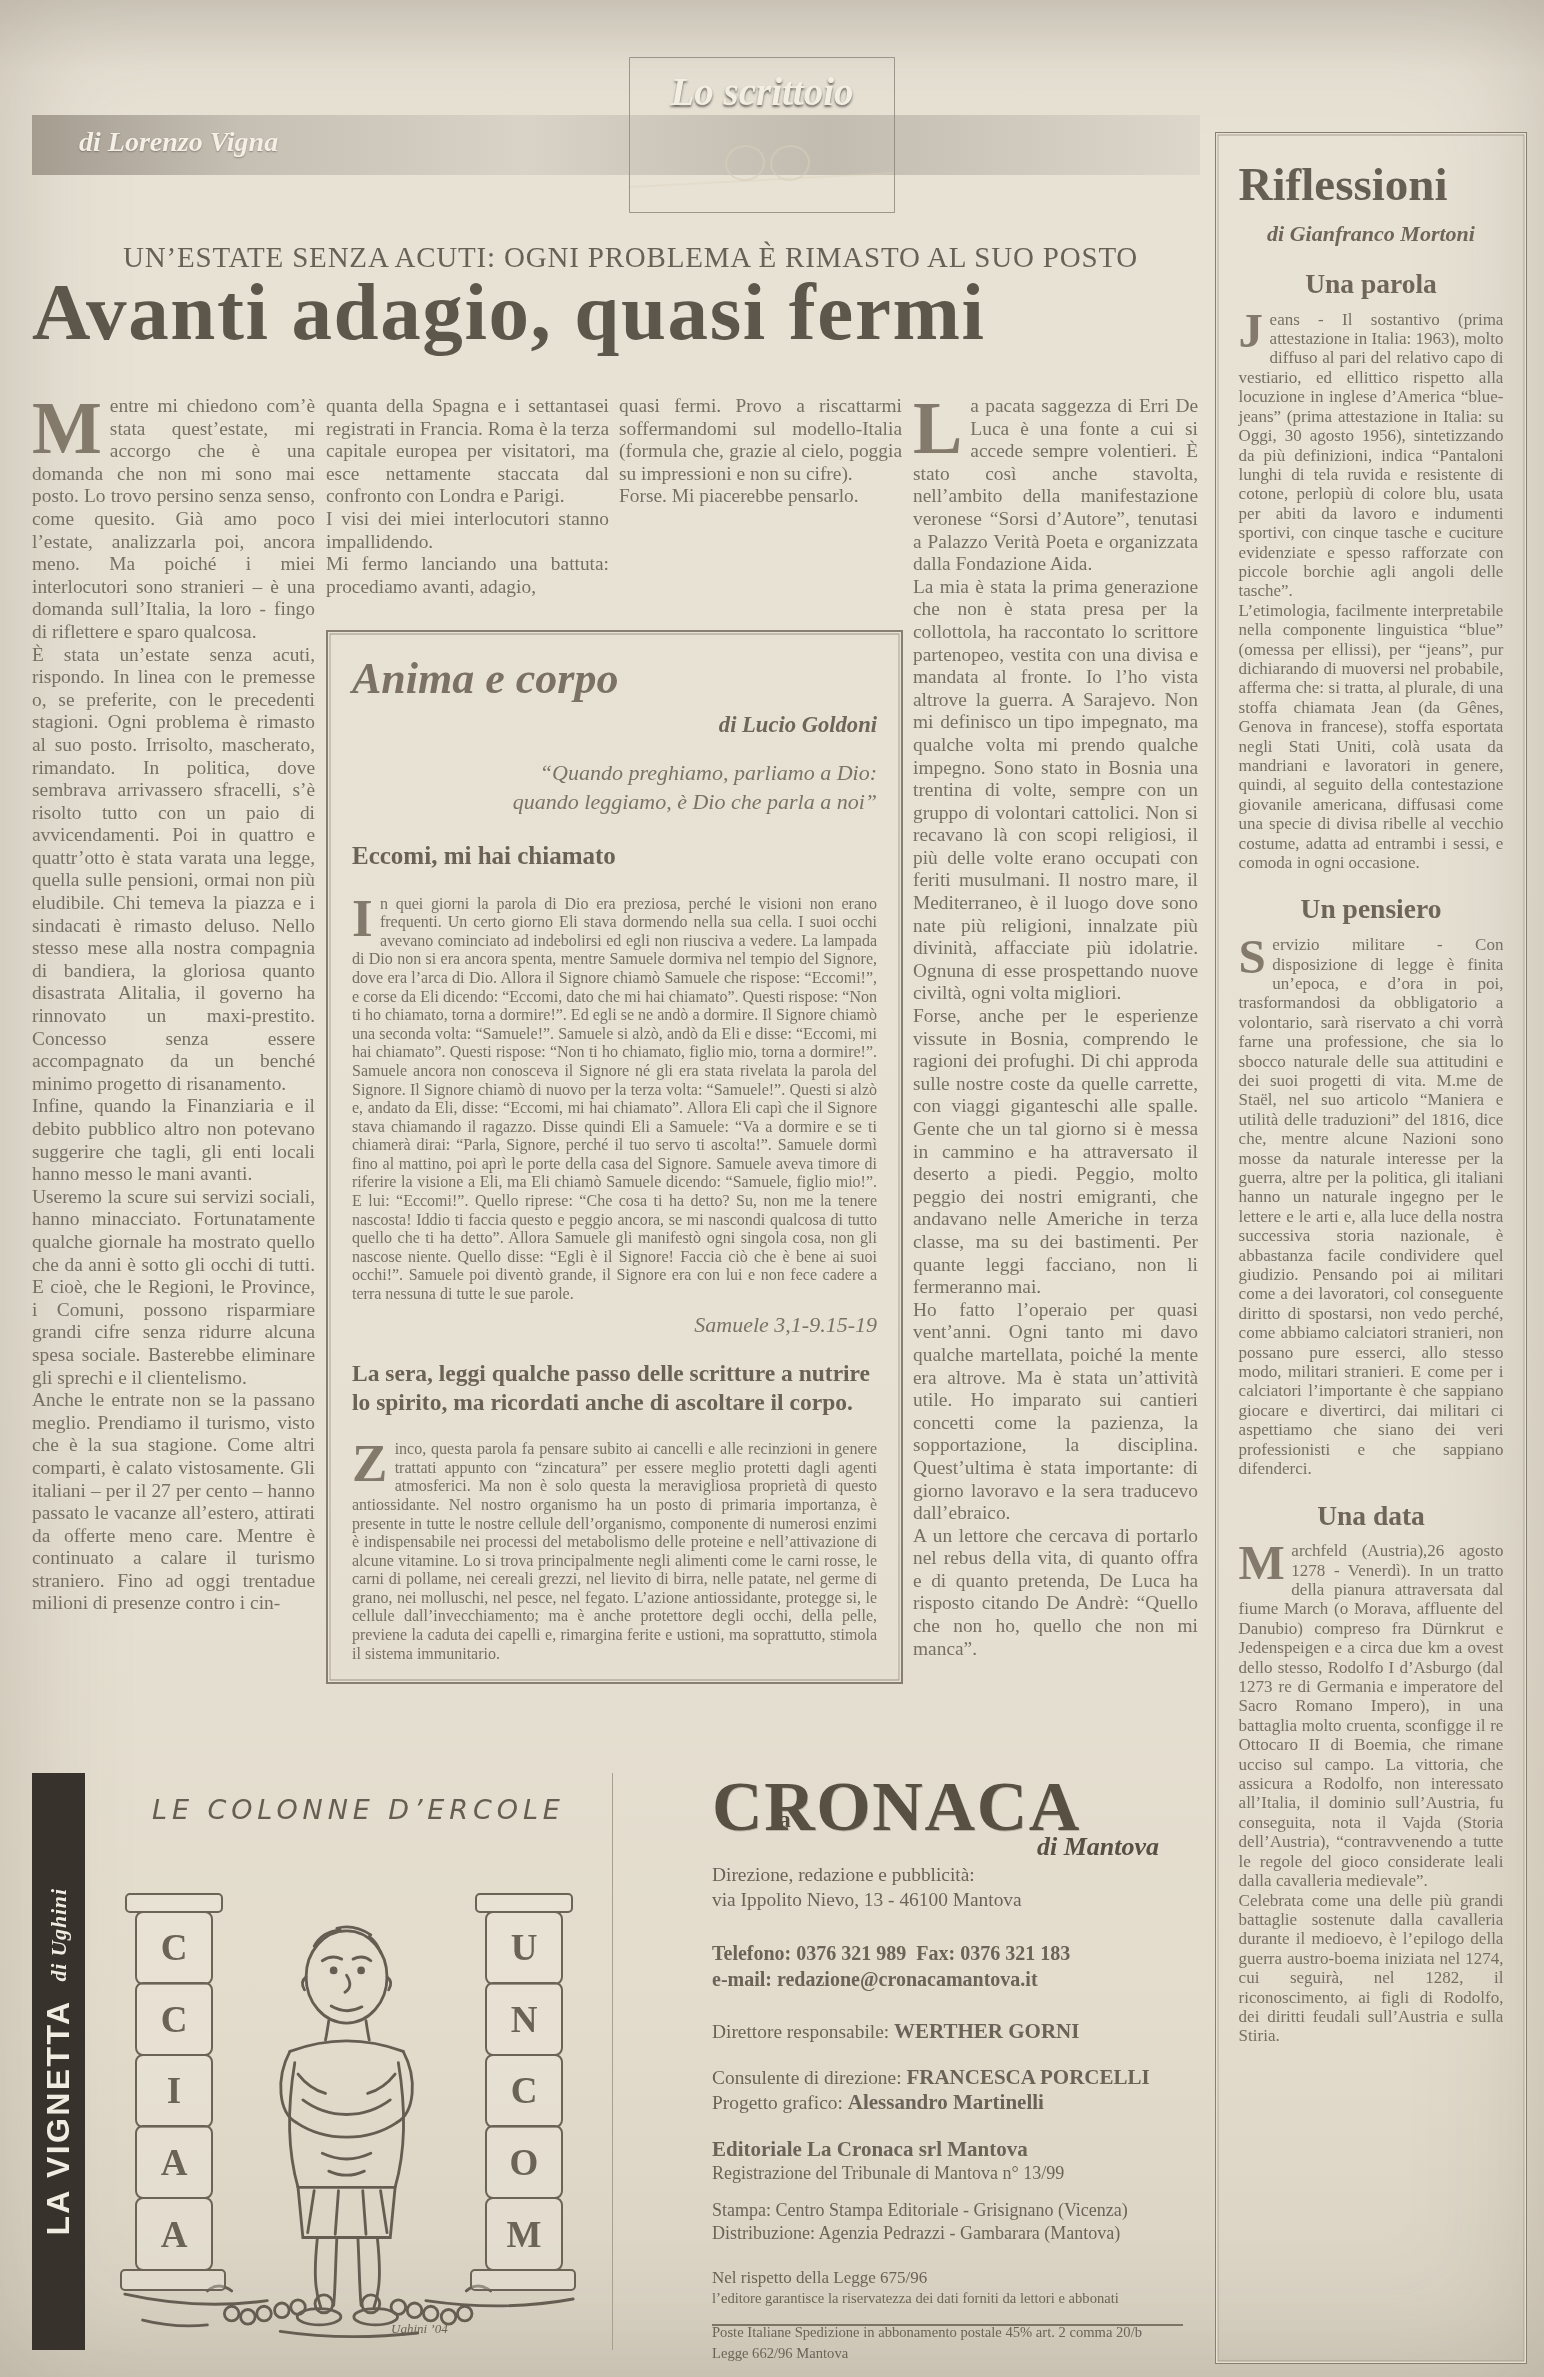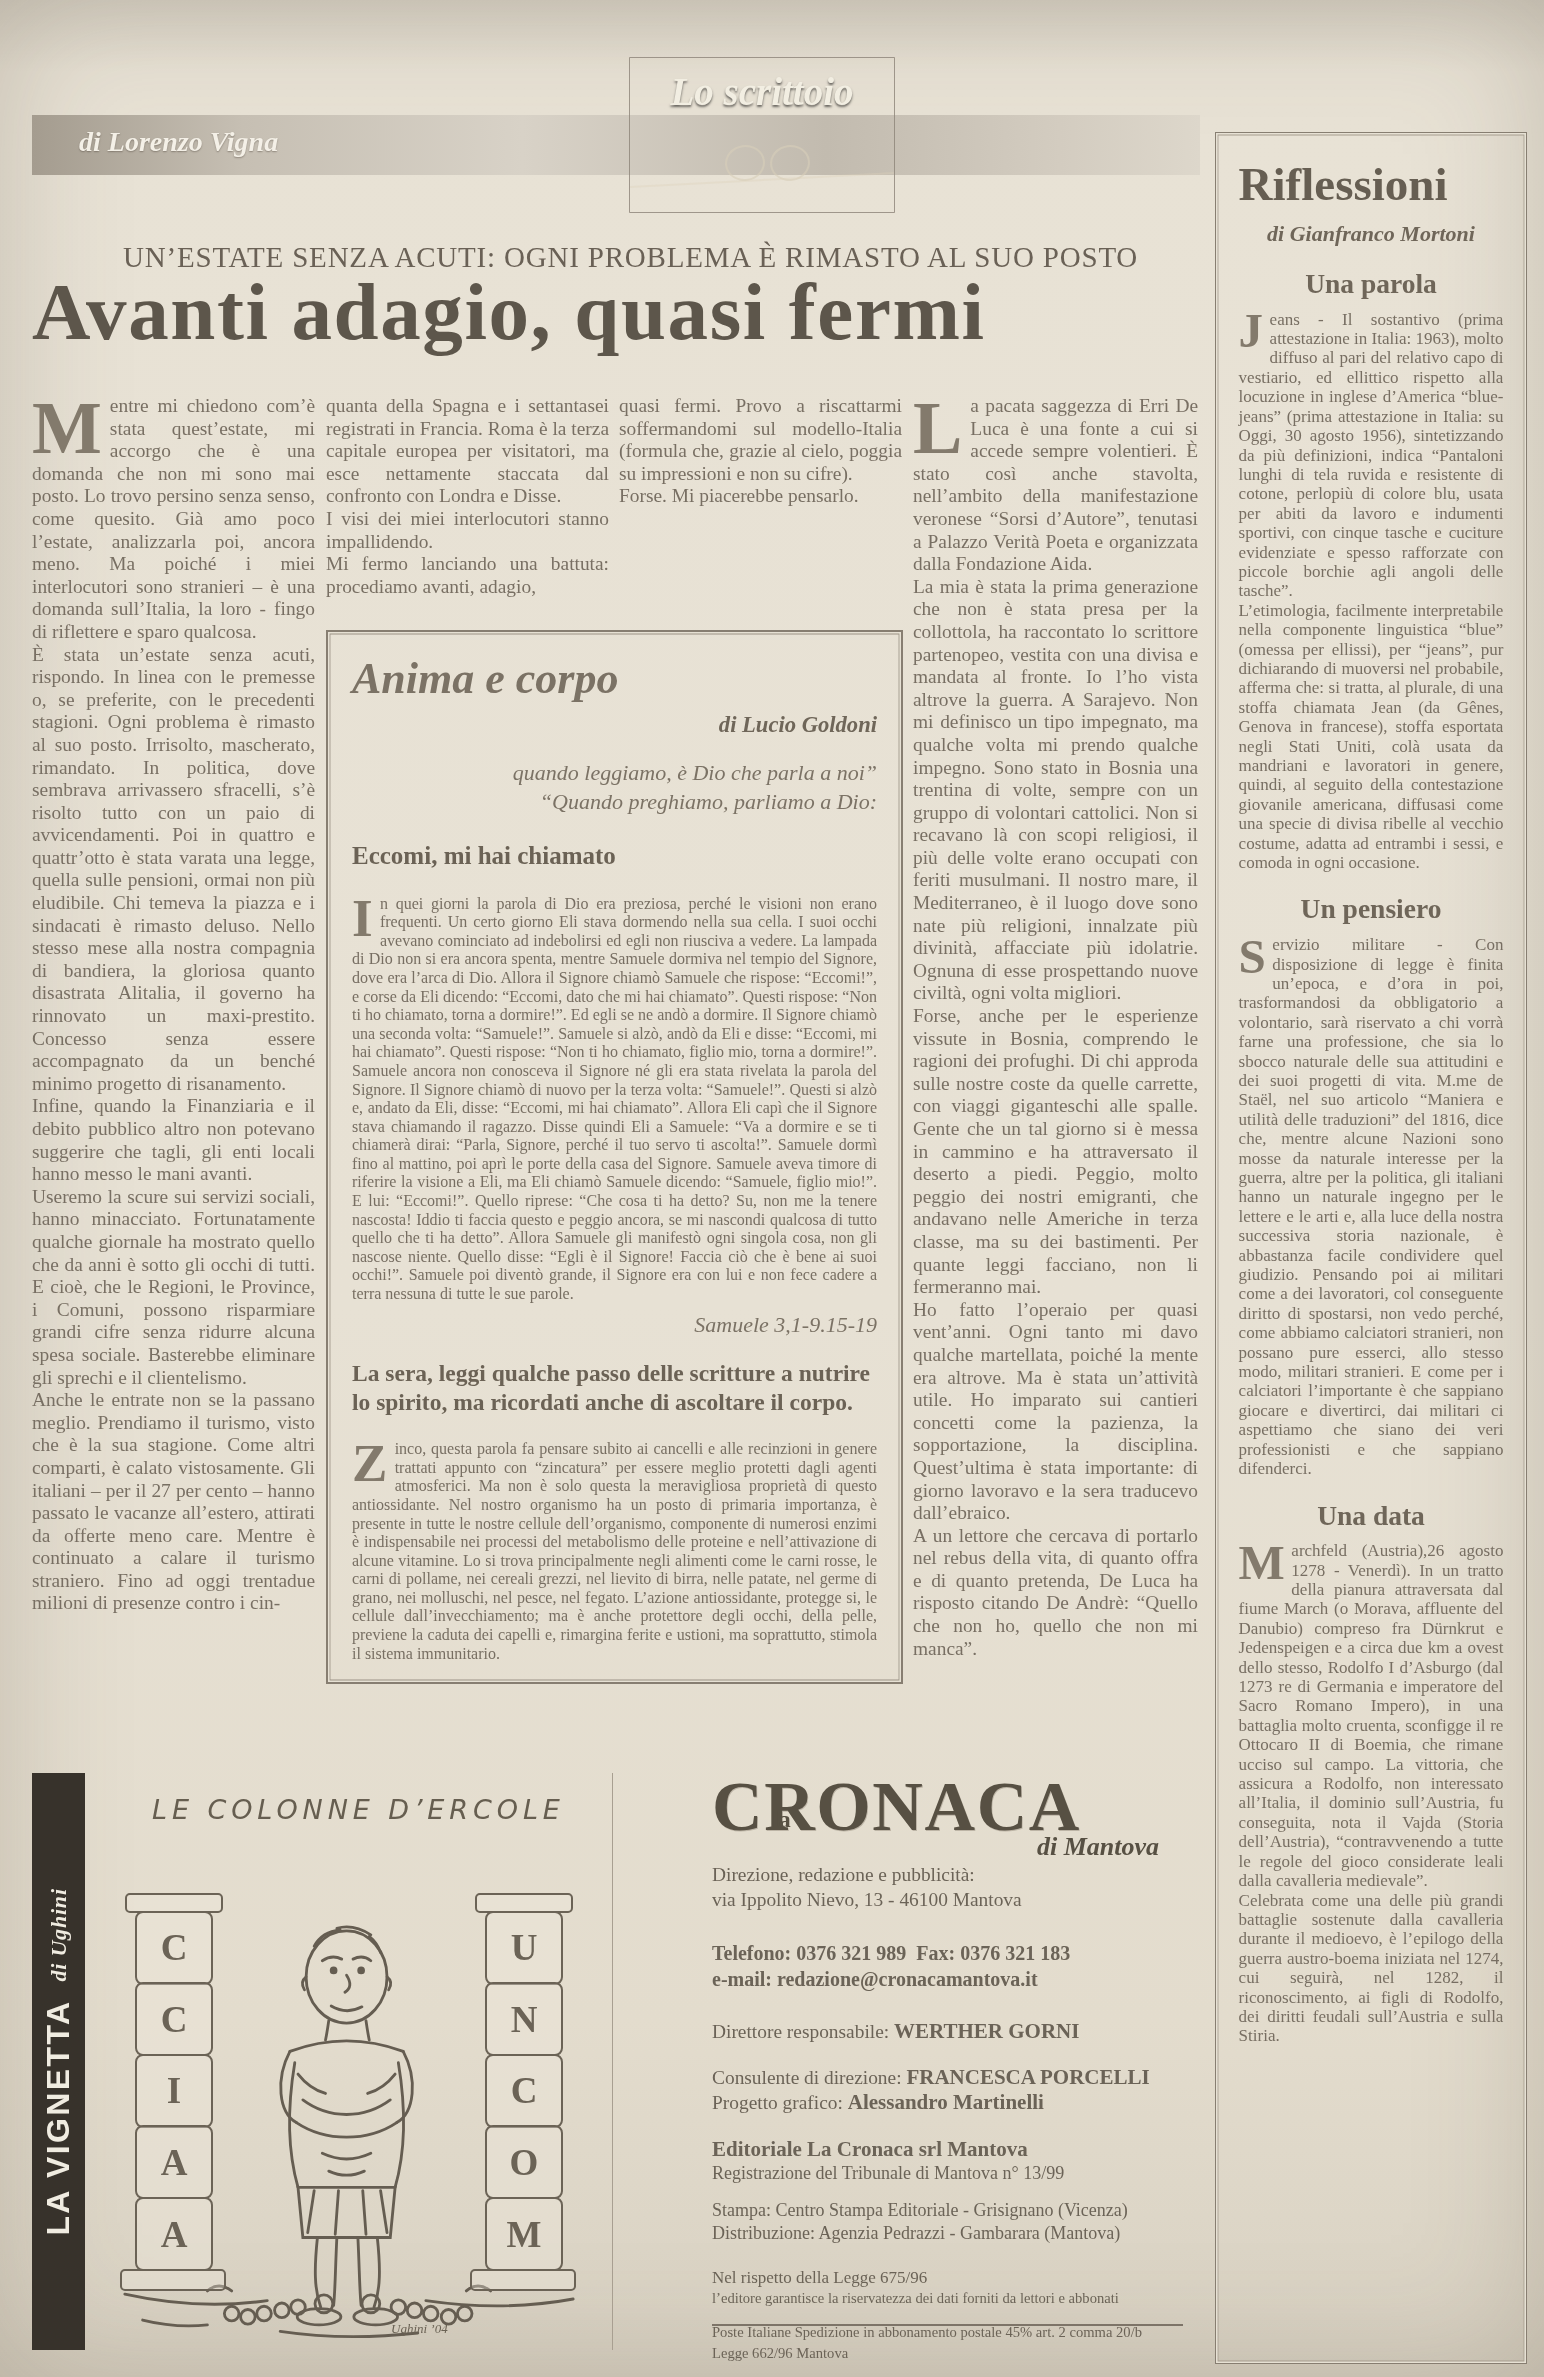--- a/index.html
+++ b/index.html
@@ -109,42 +109,42 @@
   <h1 class="headline">Avanti adagio, quasi fermi</h1>
 
   <div class="col col1">
       <p class="drop">Mentre mi chiedono com’è stata quest’estate, mi accorgo che è una domanda che non mi sono mai posto. Lo trovo persino senza senso, come quesito. Già amo poco l’estate, analizzarla poi, ancora meno. Ma poiché i miei interlocutori sono stranieri – è una domanda sull’Italia, la loro - fingo di riflettere e sparo qualcosa.</p>
       <p>È stata un’estate senza acuti, rispondo. In linea con le premesse o, se preferite, con le precedenti stagioni. Ogni problema è rimasto al suo posto. Irrisolto, mascherato, rimandato. In politica, dove sembrava arrivassero sfracelli, s’è risolto tutto con un paio di avvicendamenti. Poi in quattro e quattr’otto è stata varata una legge, quella sulle pensioni, ormai non più eludibile. Chi temeva la piazza e i sindacati è rimasto deluso. Nello stesso mese alla nostra compagnia di bandiera, la gloriosa quanto disastrata Alitalia, il governo ha rinnovato un maxi-prestito. Concesso senza essere accompagnato da un benché minimo progetto di risanamento.</p>
       <p>Infine, quando la Finanziaria e il debito pubblico altro non potevano suggerire che tagli, gli enti locali hanno messo le mani avanti.</p>
       <p>Useremo la scure sui servizi sociali, hanno minacciato. Fortunatamente qualche giornale ha mostrato quello che da anni è sotto gli occhi di tutti. E cioè, che le Regioni, le Province, i Comuni, possono risparmiare grandi cifre senza ridurre alcuna spesa sociale. Basterebbe eliminare gli sprechi e il clientelismo.</p>
       <p>Anche le entrate non se la passano meglio. Prendiamo il turismo, visto che è la sua stagione. Come altri comparti, è calato vistosamente. Gli italiani – per il 27 per cento – hanno passato le vacanze all’estero, attirati da offerte meno care. Mentre è continuato a calare il turismo straniero. Fino ad oggi trentadue milioni di presenze contro i cin-</p>
     </div>
   <div class="col col2">
-      <p>quanta della Spagna e i settantasei registrati in Francia. Roma è la terza capitale europea per visitatori, ma esce nettamente staccata dal confronto con Londra e Disse.</p>
+      <p>quanta della Spagna e i settantasei registrati in Francia. Roma è la terza capitale europea per visitatori, ma esce nettamente staccata dal confronto con Londra e Parigi.</p>
       <p>I visi dei miei interlocutori stanno impallidendo.</p>
       <p>Mi fermo lanciando una battuta: procediamo avanti, adagio,</p>
     </div>
   <div class="col col3">
       <p>quasi fermi. Provo a riscattarmi soffermandomi sul modello-Italia (formula che, grazie al cielo, poggia su impressioni e non su cifre).</p>
       <p>Forse. Mi piacerebbe pensarlo.</p>
     </div>
   <div class="col col4">
       <p class="drop">La pacata saggezza di Erri De Luca è una fonte a cui si accede sempre volentieri. È stato così anche stavolta, nell’ambito della manifestazione veronese “Sorsi d’Autore”, tenutasi a Palazzo Verità Poeta e organizzata dalla Fondazione Aida.</p>
       <p>La mia è stata la prima generazione che non è stata presa per la collottola, ha raccontato lo scrittore partenopeo, vestita con una divisa e mandata al fronte. Io l’ho vista altrove la guerra. A Sarajevo. Non mi definisco un tipo impegnato, ma qualche volta mi prendo qualche impegno. Sono stato in Bosnia una trentina di volte, sempre con un gruppo di volontari cattolici. Non si recavano là con scopi religiosi, il più delle volte erano occupati con feriti musulmani. Il nostro mare, il Mediterraneo, è il luogo dove sono nate più religioni, innalzate più divinità, affacciate più idolatrie. Ognuna di esse prospettando nuove civiltà, ogni volta migliori.</p>
       <p>Forse, anche per le esperienze vissute in Bosnia, comprendo le ragioni dei profughi. Di chi approda sulle nostre coste da quelle carrette, con viaggi giganteschi alle spalle. Gente che un tal giorno si è messa in cammino e ha attraversato il deserto a piedi. Peggio, molto peggio dei nostri emigranti, che andavano nelle Americhe in terza classe, ma su dei bastimenti. Per quante leggi facciano, non li fermeranno mai.</p>
       <p>Ho fatto l’operaio per quasi vent’anni. Ogni tanto mi davo qualche martellata, poiché la mente era altrove. Ma è stata un’attività utile. Ho imparato sui cantieri concetti come la pazienza, la sopportazione, la disciplina. Quest’ultima è stata importante: di giorno lavoravo e la sera traducevo dall’ebraico.</p>
       <p>A un lettore che cercava di portarlo nel rebus della vita, di quanto offra e di quanto pretenda, De Luca ha risposto citando De Andrè: “Quello che non ho, quello che non mi manca”.</p>
     </div>
 
   <section class="anima">
     <h2 class="anima-title">Anima e corpo</h2>
     <div class="anima-byline">di Lucio Goldoni</div>
     <div class="anima-quote">
+        <p>“Quando preghiamo, parliamo a Dio:</p>
         <p>quando leggiamo, è Dio che parla a noi”</p>
-        <p>“Quando preghiamo, parliamo a Dio:</p>
       </div>
     <h3 class="anima-sub1">Eccomi, mi hai chiamato</h3>
     <div class="anima-body">
         <p class="drop">In quei giorni la parola di Dio era preziosa, perché le visioni non erano frequenti. Un certo giorno Eli stava dormendo nella sua cella. I suoi occhi avevano cominciato ad indebolirsi ed egli non riusciva a vedere. La lampada di Dio non si era ancora spenta, mentre Samuele dormiva nel tempio del Signore, dove era l’arca di Dio. Allora il Signore chiamò Samuele che rispose: “Eccomi!”, e corse da Eli dicendo: “Eccomi, dato che mi hai chiamato”. Questi rispose: “Non ti ho chiamato, torna a dormire!”. Ed egli se ne andò a dormire. Il Signore chiamò una seconda volta: “Samuele!”. Samuele si alzò, andò da Eli e disse: “Eccomi, mi hai chiamato”. Questi rispose: “Non ti ho chiamato, figlio mio, torna a dormire!”. Samuele ancora non conosceva il Signore né gli era stata rivelata la parola del Signore. Il Signore chiamò di nuovo per la terza volta: “Samuele!”. Questi si alzò e, andato da Eli, disse: “Eccomi, mi hai chiamato”. Allora Eli capì che il Signore stava chiamando il ragazzo. Disse quindi Eli a Samuele: “Va a dormire e se ti chiamerà dirai: “Parla, Signore, perché il tuo servo ti ascolta!”. Samuele dormì fino al mattino, poi aprì le porte della casa del Signore. Samuele aveva timore di riferire la visione a Eli, ma Eli chiamò Samuele dicendo: “Samuele, figlio mio!”. E lui: “Eccomi!”. Quello riprese: “Che cosa ti ha detto? Su, non me la tenere nascosta! Iddio ti faccia questo e peggio ancora, se mi nascondi qualcosa di tutto quello che ti ha detto”. Allora Samuele gli manifestò ogni singola cosa, non gli nascose niente. Quello disse: “Egli è il Signore! Faccia ciò che è bene ai suoi occhi!”. Samuele poi diventò grande, il Signore era con lui e non fece cadere a terra nessuna di tutte le sue parole.</p>
       </div>
     <div class="anima-cite">Samuele 3,1-9.15-19</div>
     <h3 class="anima-sub2">La sera, leggi qualche passo delle scritture a nutrire lo spirito, ma ricordati anche di ascoltare il corpo.</h3>
     <div class="anima-body">
         <p class="drop">Zinco, questa parola fa pensare subito ai cancelli e alle recinzioni in genere trattati appunto con “zincatura” per essere meglio protetti dagli agenti atmosferici. Ma non è solo questa la meravigliosa proprietà di questo antiossidante. Nel nostro organismo ha un posto di primaria importanza, è presente in tutte le nostre cellule dell’organismo, componente di numerosi enzimi è indispensabile nei processi del metabolismo delle proteine e nell’attivazione di alcune vitamine. Lo si trova principalmente negli alimenti come le carni rosse, le carni di pollame, nei cereali grezzi, nel lievito di birra, nelle patate, nel germe di grano, nei molluschi, nel pesce, nel fegato. L’azione antiossidante, protegge si, le cellule dall’invecchiamento; ma è anche protettore degli occhi, della pelle, previene la caduta dei capelli e, rimargina ferite e ustioni, ma soprattutto, stimola il sistema immunitario.</p>
       </div>

